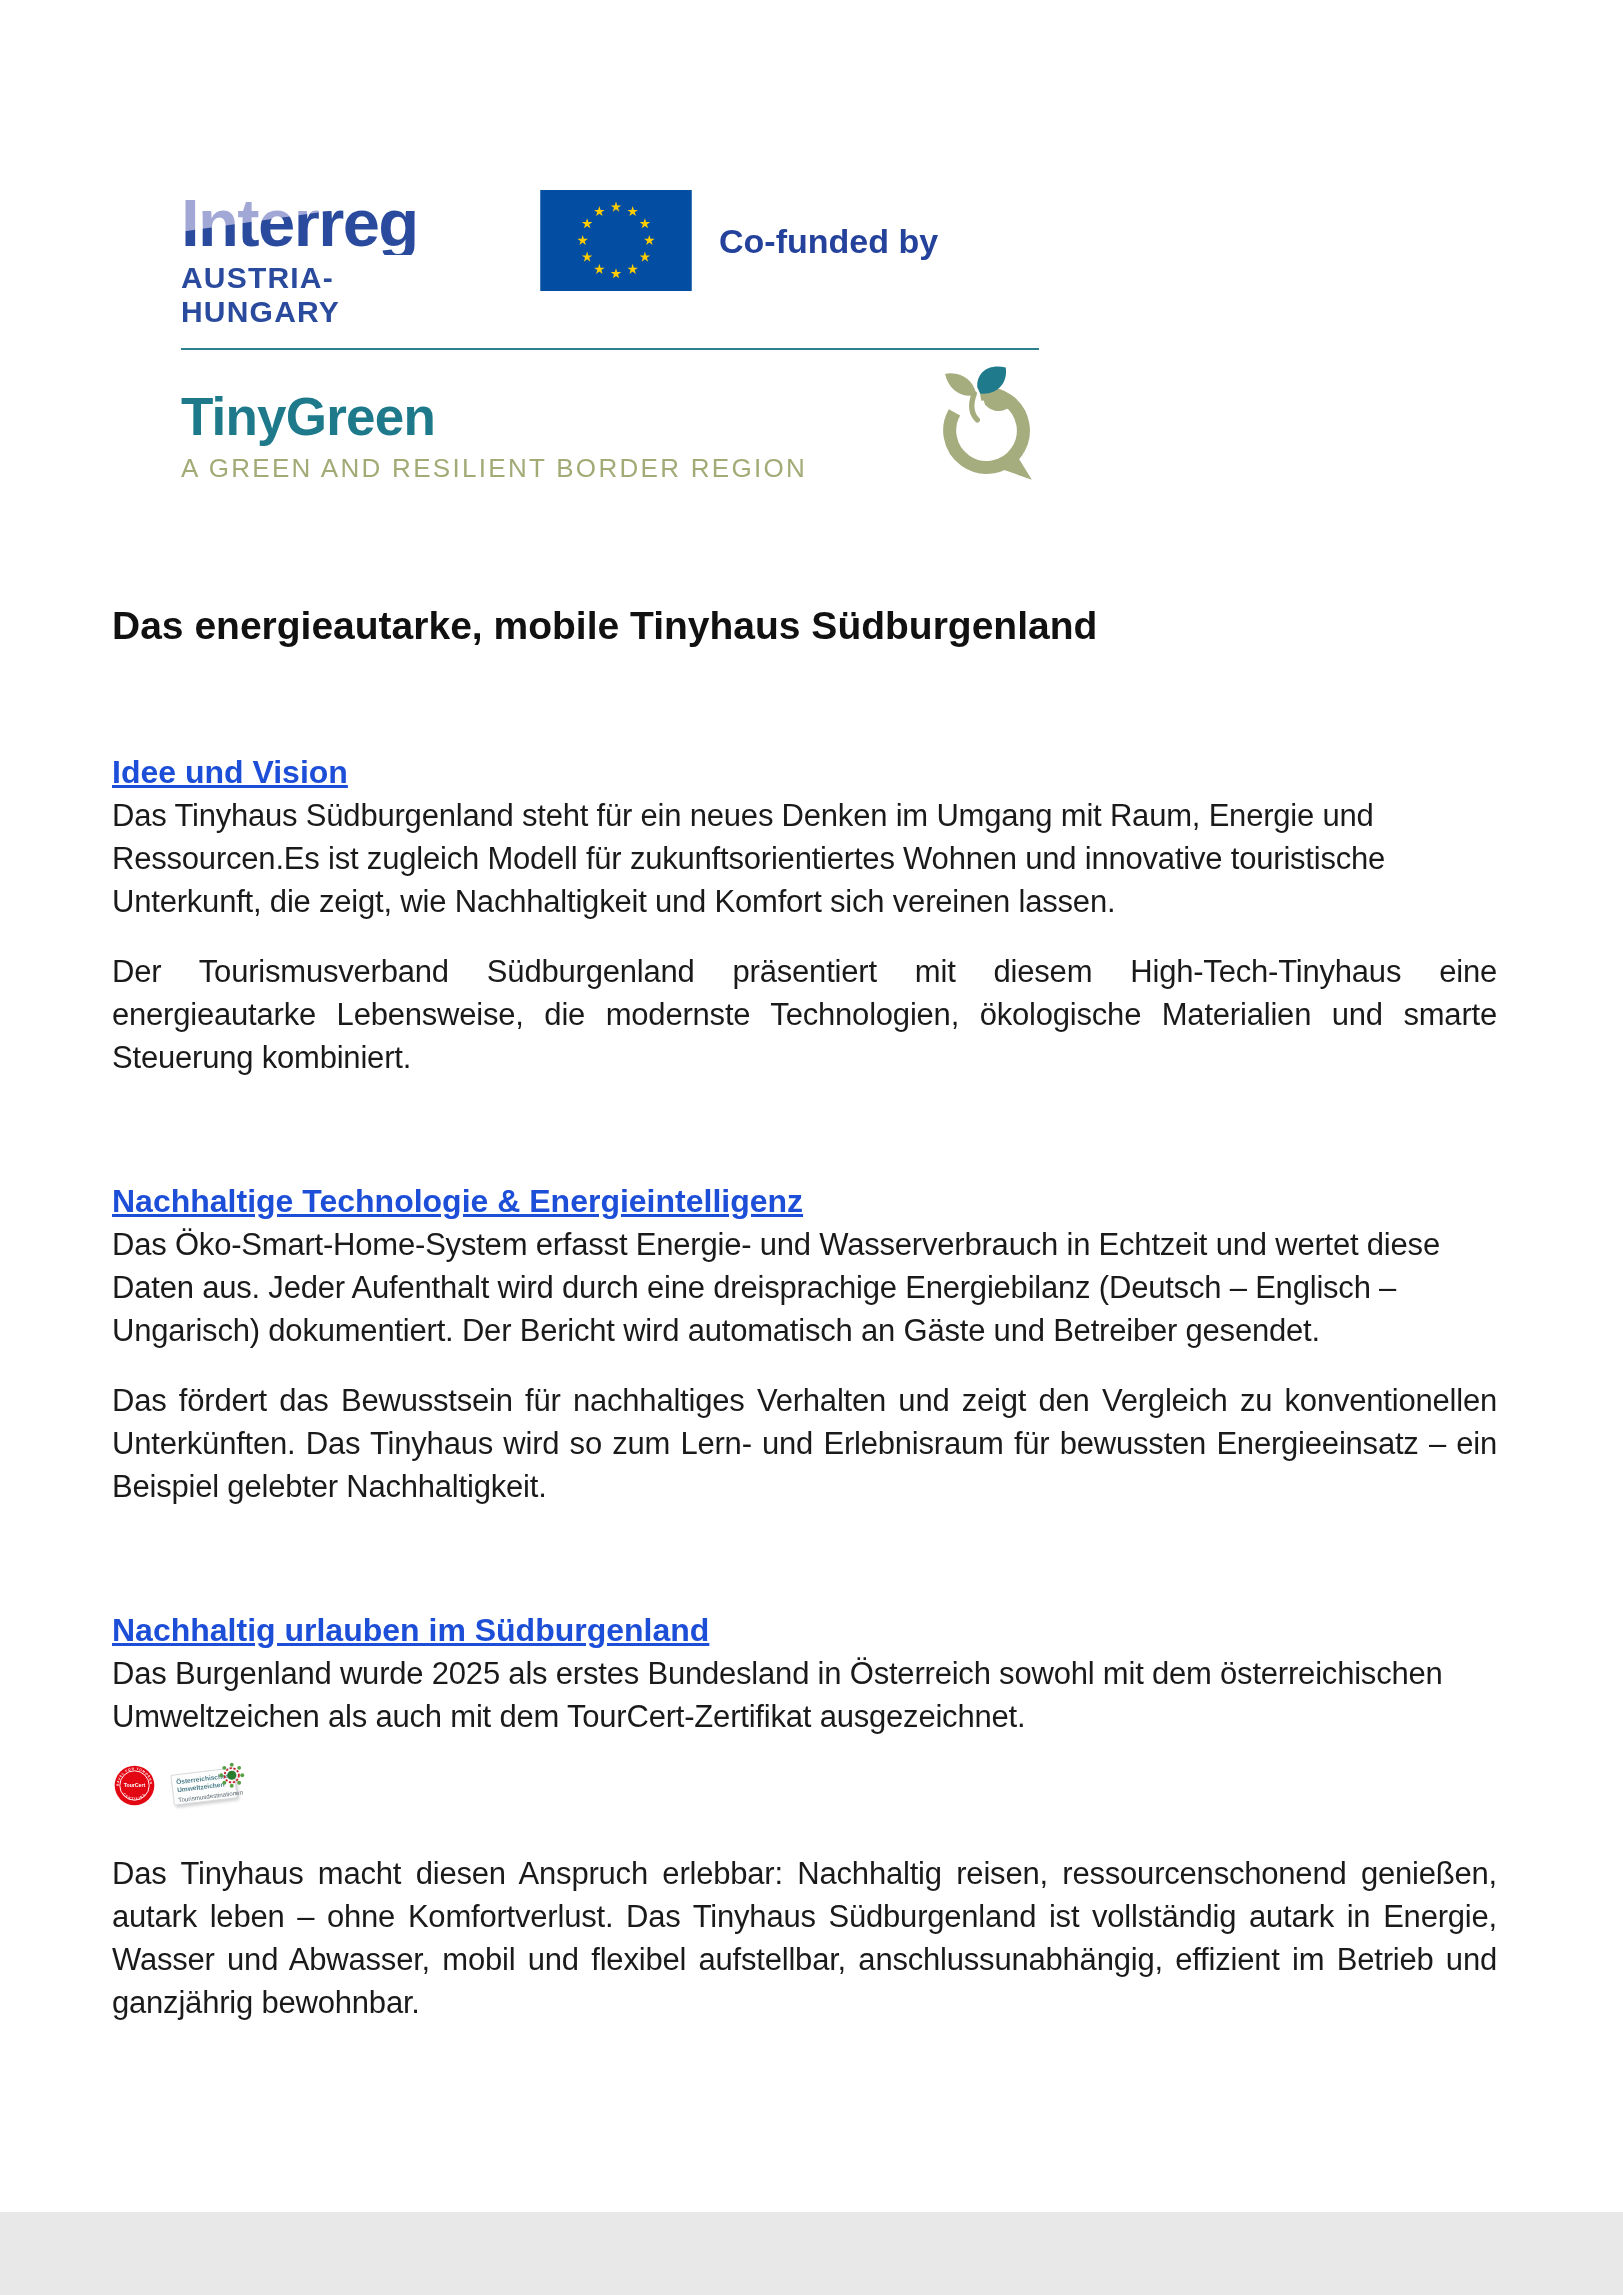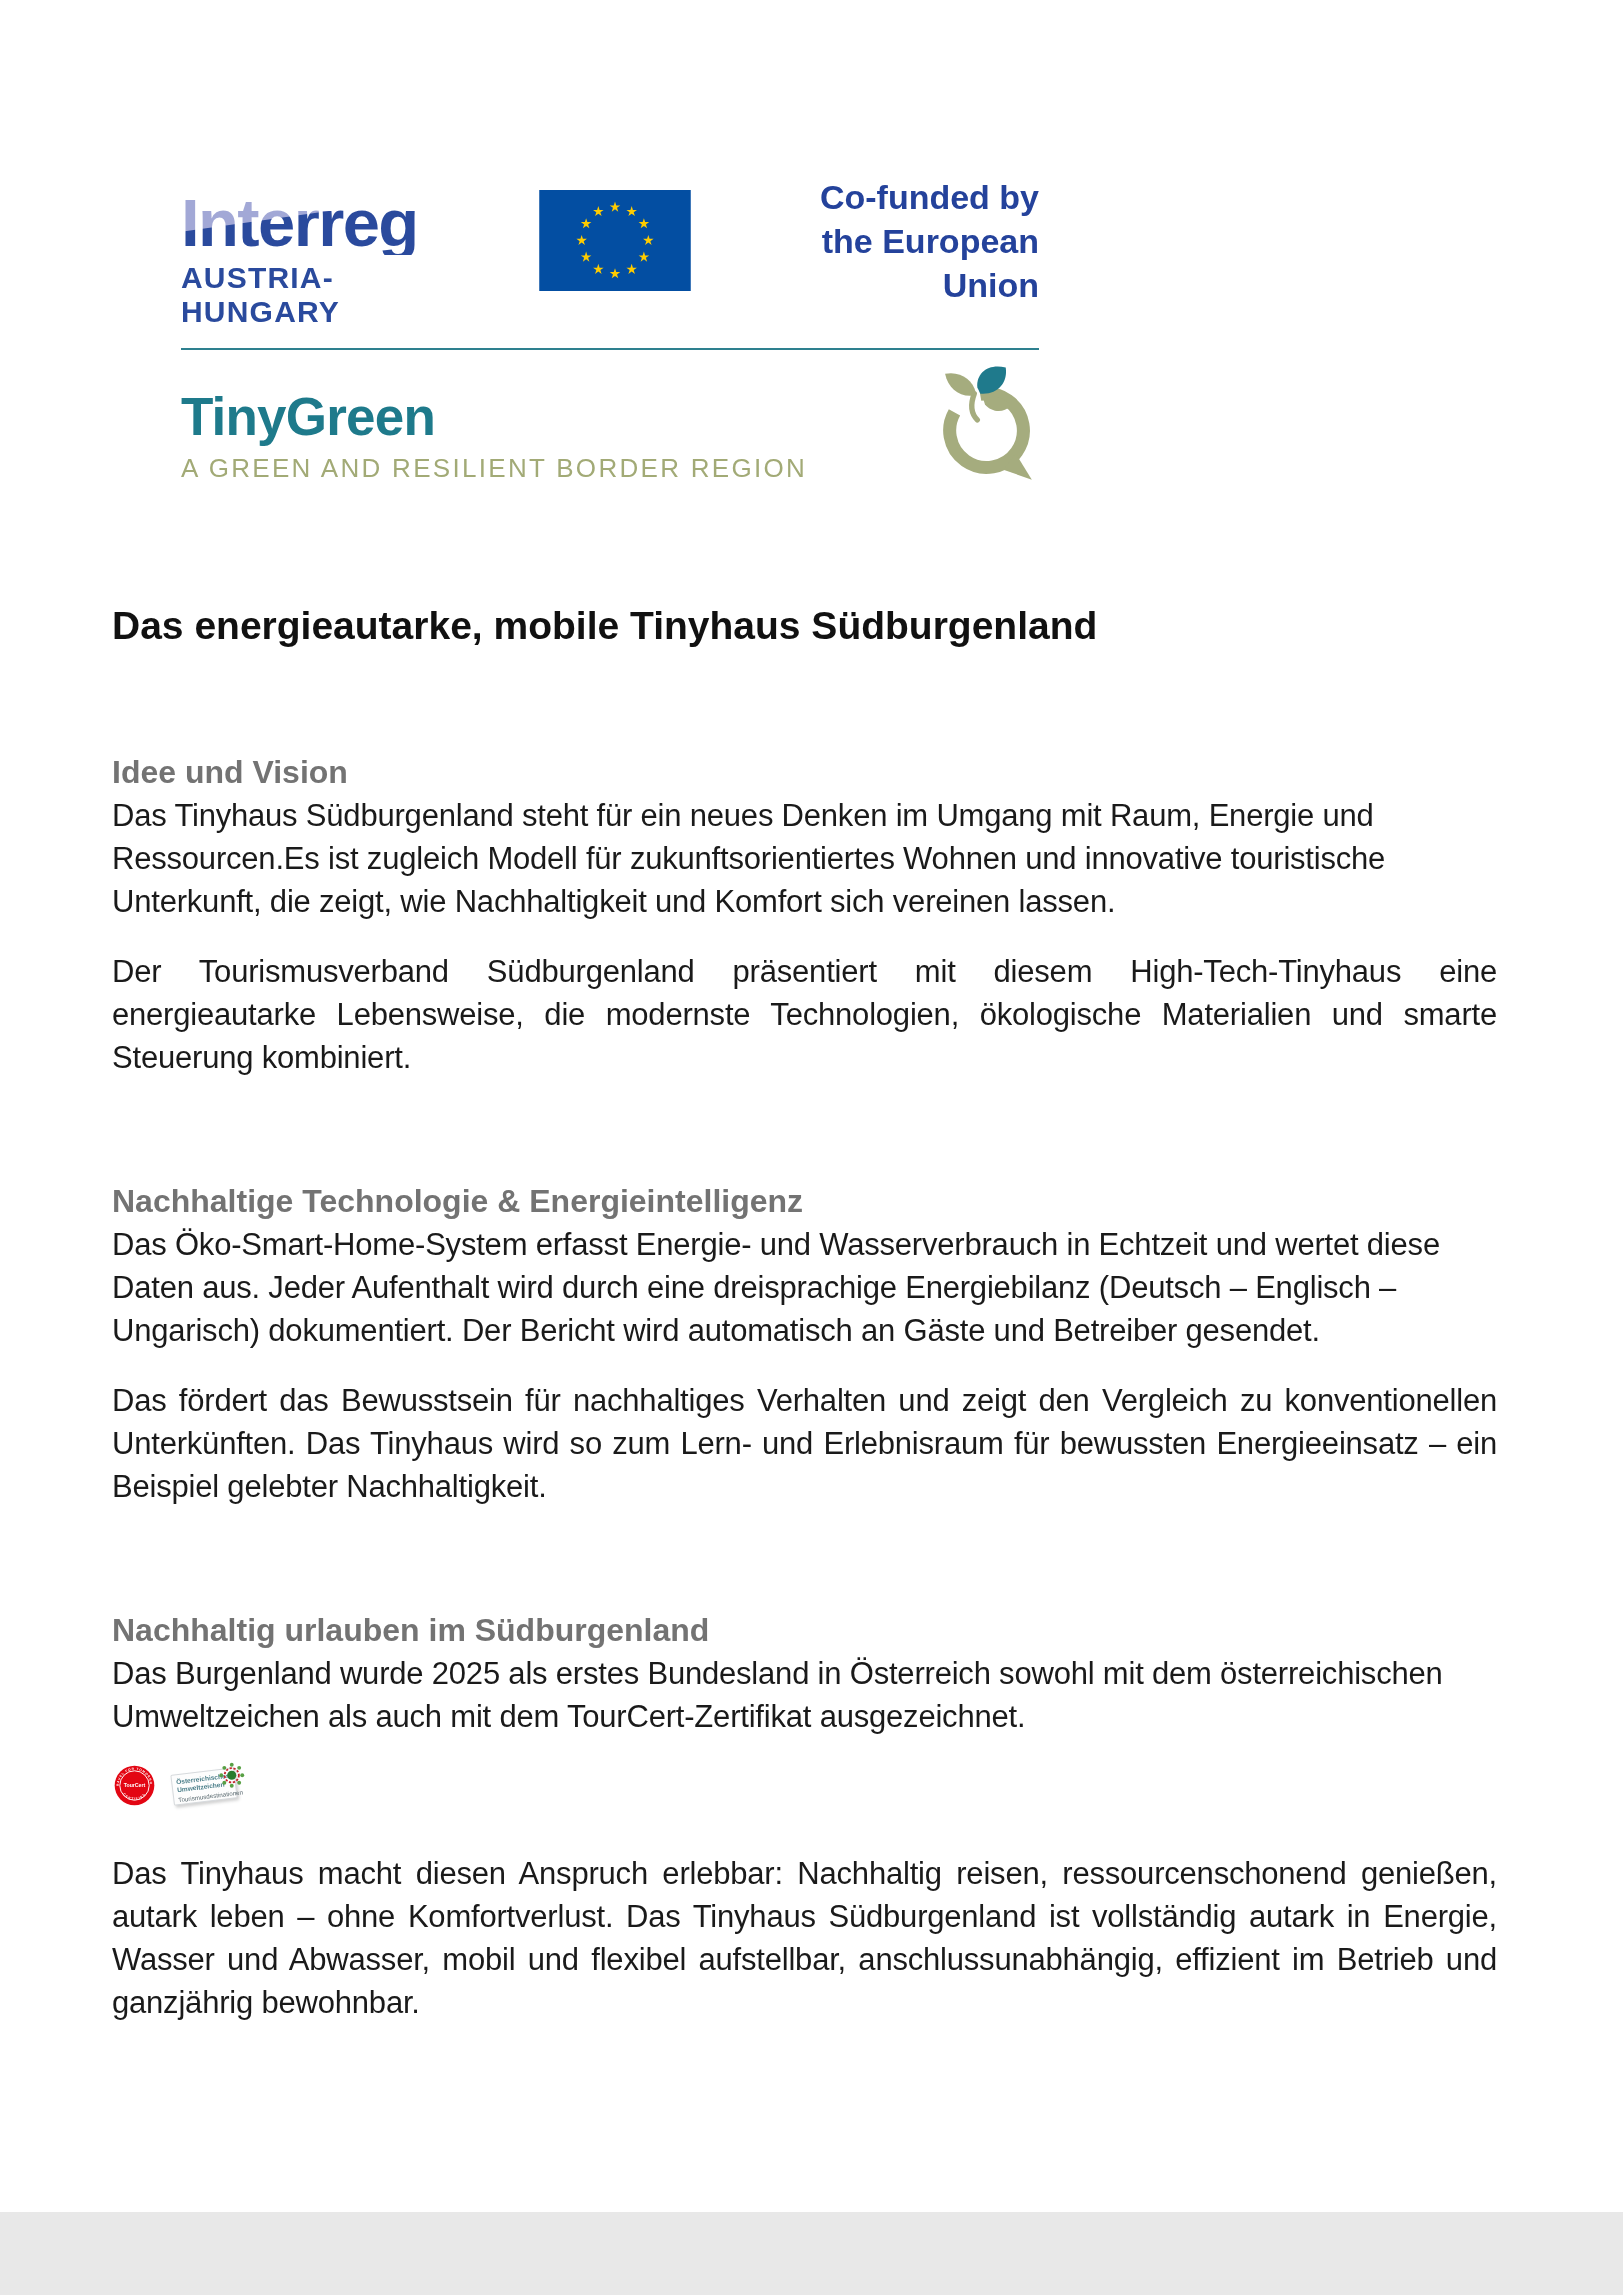--- a/index.html
+++ b/index.html
@@ -29,21 +29,21 @@
   .header-divider{margin-top:57px;border-top:2.3px solid #2e808f;width:858px;height:0;}
   .logo-row2{position:relative;height:133px;}
   .tinygreen-block{padding-top:39px;}
   .tg-word{font-size:53px;font-weight:bold;color:#1e7a8b;letter-spacing:-0.8px;line-height:55px;}
   .tg-tag{margin-top:9.4px;font-size:26px;color:#a2aa76;letter-spacing:2.3px;}
   .q-logo{position:absolute;right:0;top:12.5px;width:108px;height:119px;}
   
   .doc{margin:0 126px 0 112px;}
   .doc-title{font-size:39px;line-height:48px;font-weight:bold;margin:119px 0 0 0;color:#111;}
   .doc-section{margin-top:101px;}
-  .doc-section h2{font-size:32px;line-height:43px;font-weight:bold;margin:0;color:#737373;}
+  .doc-section h2{font-size:32px;line-height:43px;font-weight:bold;margin:0;color:#1d4ed8;text-decoration:underline;}
   .doc-section p{font-size:31px;line-height:43px;margin:0 0 27px 0;letter-spacing:-0.2px;}
   .doc-section p.just{text-align:justify;}
   .doc-section p:last-child{margin-bottom:0;}
   
   .badges{display:flex;align-items:flex-start;margin:6.2px 0 37px 1.6px;height:50px;}
   .tourcert-svg{width:41px;height:41px;flex:0 0 auto;}
   .uz-card{
     position:relative;margin-left:17px;margin-top:5.5px;width:64px;height:31px;
     background:#fdfdfd;border:0.8px solid #d7dadd;border-radius:1.6px;
     box-shadow:1.6px 2.3px 3.1px rgba(0,0,0,.18);transform:rotate(-7deg);
@@ -79,21 +79,20 @@
         <use href="#eustar" transform="translate(75,83)"></use>
         <use href="#eustar" transform="translate(58.5,78.6)"></use>
         <use href="#eustar" transform="translate(46.4,66.5)"></use>
         <use href="#eustar" transform="translate(42,50)"></use>
         <use href="#eustar" transform="translate(46.4,33.5)"></use>
         <use href="#eustar" transform="translate(58.5,21.4)"></use>
       </svg>
 
       <div class="cofunded">
         <div>Co-funded by</div>
-        <div>the European Union</div>
       </div>
     </div>
 
     <div class="header-divider"></div>
 
     <div class="logo-row2">
       <div class="tinygreen-block">
         <div class="tg-word">TinyGreen</div>
         <div class="tg-tag">A GREEN AND RESILIENT BORDER REGION</div>
       </div>

